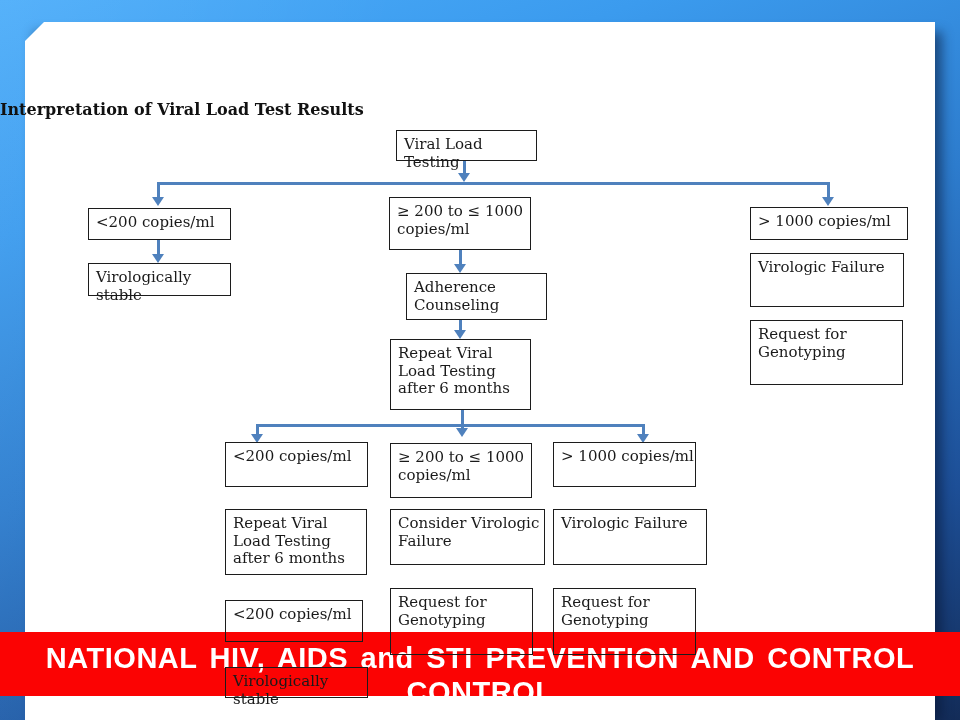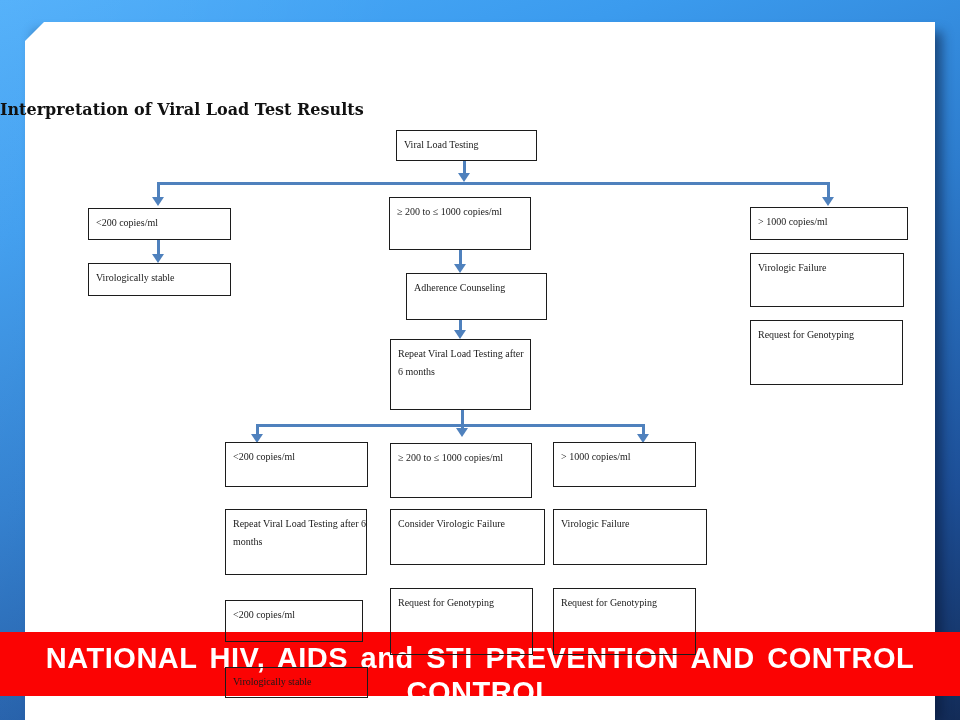--- a/index.html
+++ b/index.html
@@ -27,23 +27,22 @@
   }
   .banner-line{color:#fff; font-size:29px; line-height:34px; letter-spacing:0.5px; word-spacing:4px; white-space:nowrap;}
   .chart-layer{position:absolute; left:0; top:0; width:960px; height:720px; z-index:10;}
   .slide-title{
     position:absolute; left:0; top:67px; width:960px; 
     font-size:16px; font-weight:bold; color:#111;margin-top:33px;
   }
   .node{
     position:absolute; box-sizing:border-box;
     border:1.5px solid #1c1c1c; background:transparent;
-    font-size:10px; line-height:17.5px; color:#1a1a1a;
+    font-size:15px; line-height:17.5px; color:#1a1a1a;
     padding:5px 0 2px 7px;
-    font-family:Liberation Serif, serif;
   }
   .conn{position:absolute; background:#4f81bd;}
   .head{
     position:absolute; width:0; height:0;
     border-left:6px solid transparent; border-right:6px solid transparent;
     border-top:9px solid #4f81bd;
   }
 </style>
 </head>
 <body>

